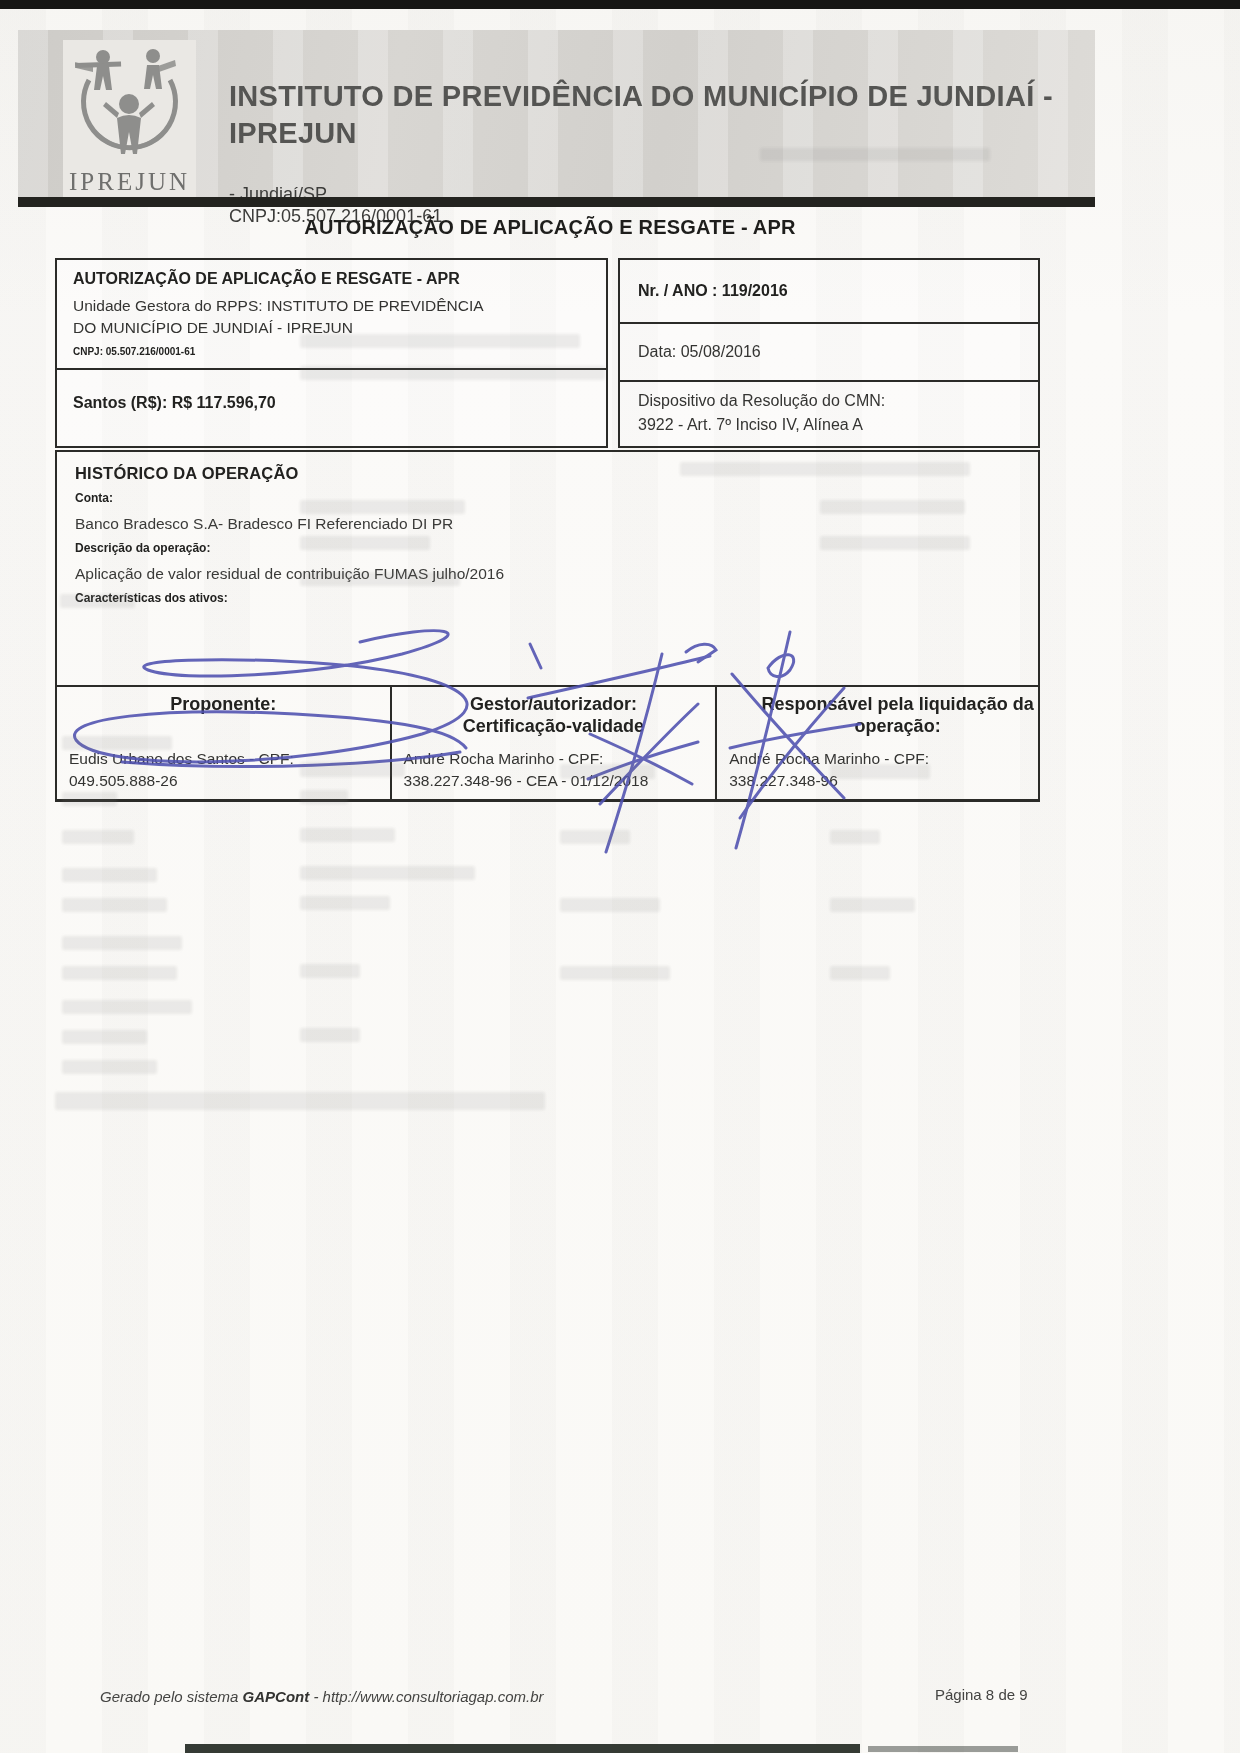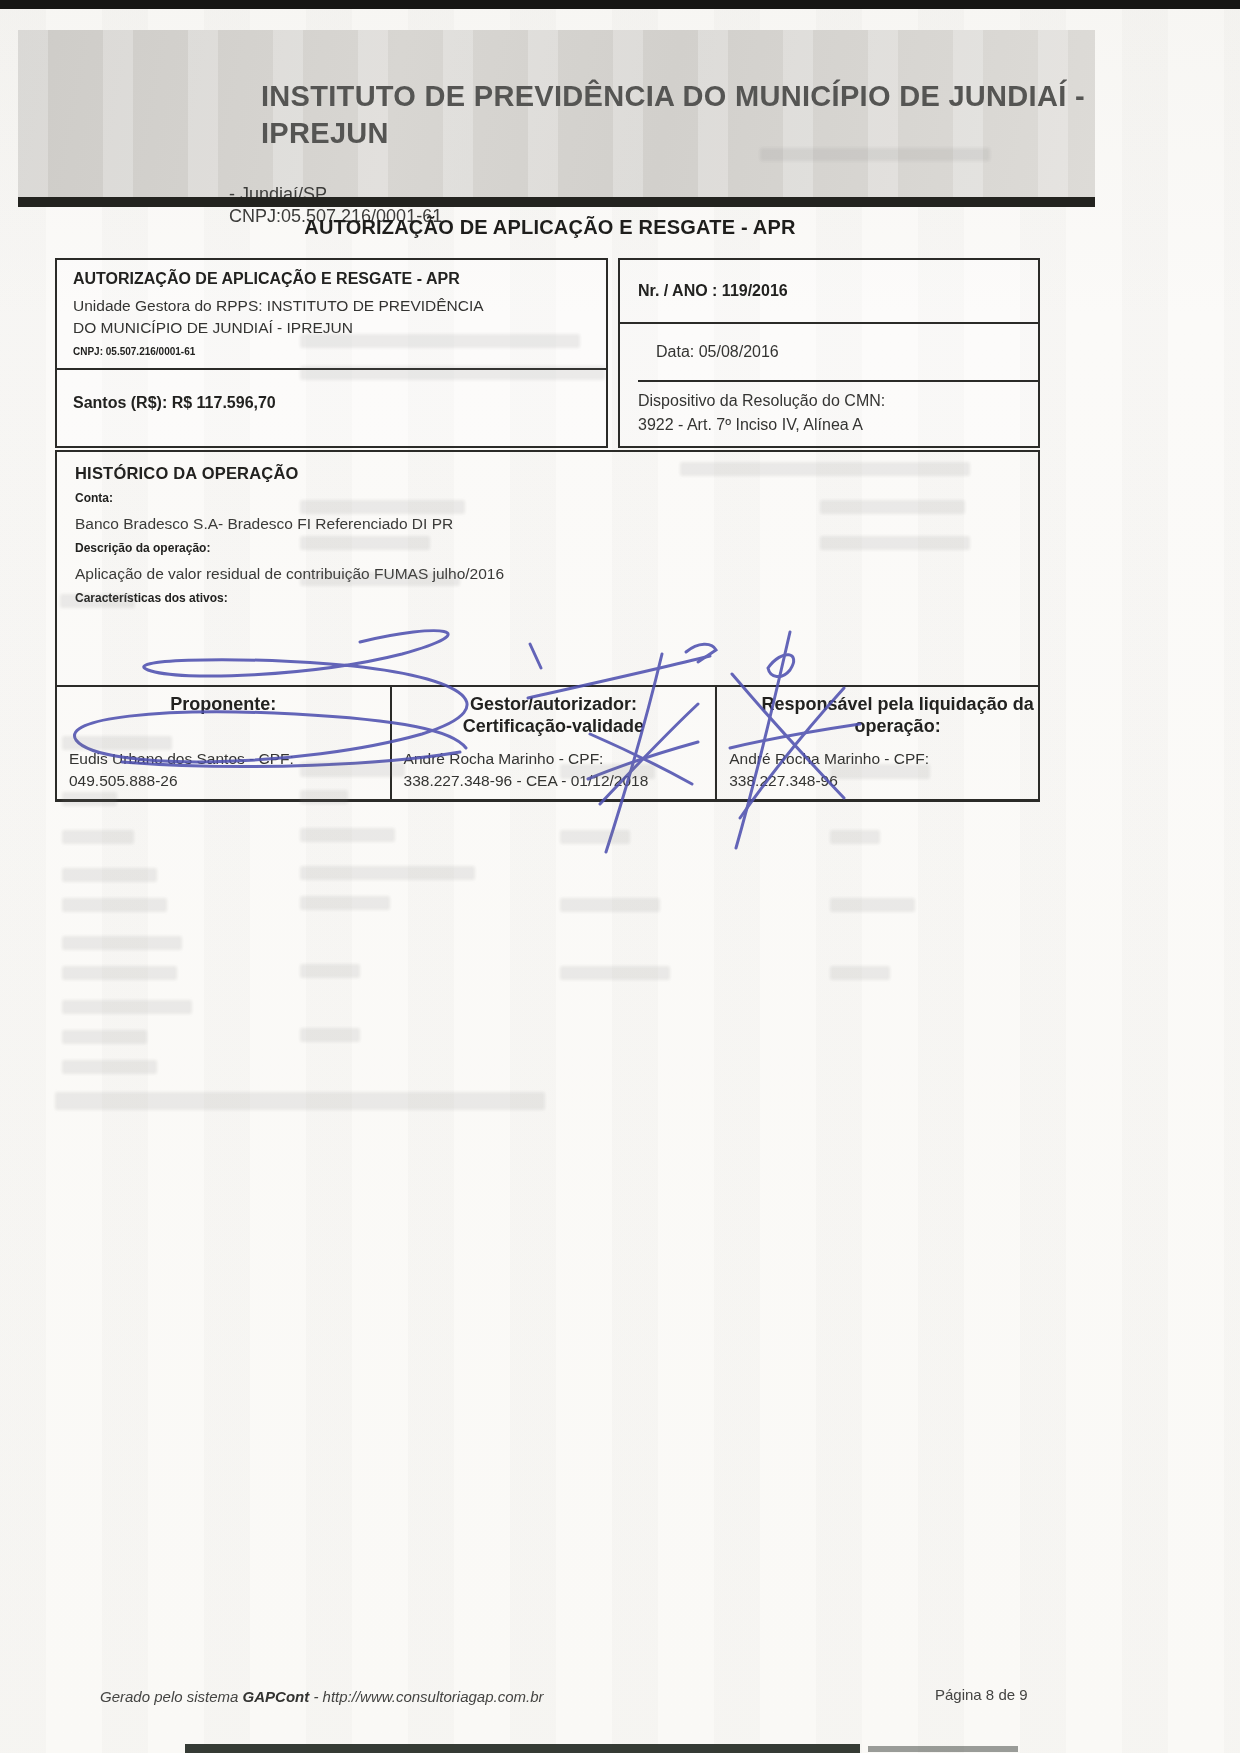--- a/index.html
+++ b/index.html
@@ -32,42 +32,42 @@
     position:absolute;left:63px;top:40px;width:133px;height:158px;
     background:#eae8e4;display:flex;flex-direction:column;align-items:center;justify-content:flex-end;
   }
   .logo-art{position:absolute;left:4px;top:2px;}
   .logo-wordmark{
     font-family:"Liberation Serif", serif;
     font-size:25px;color:#6f6f6d;letter-spacing:3px;line-height:1;
     padding-bottom:4px;
   }
   .header-text{position:absolute;left:211px;top:48px;width:860px;}
-  .org-name{font-size:29px;font-weight:bold;color:#555553;line-height:37px;letter-spacing:.3px;margin-left:32px;}
+  .org-name{font-size:29px;font-weight:bold;color:#555553;line-height:37px;letter-spacing:.3px;}
   .org-sub{margin-top:31px;font-size:18px;color:#3c3c3a;line-height:22px;}
   .header-rule{position:absolute;left:18px;top:197px;width:1077px;height:10px;background:#23231f;}
 
   
   .doc-title{
     position:absolute;left:0;top:216px;width:1100px;
     text-align:center;font-size:20px;font-weight:bold;color:#1e1e1c;letter-spacing:.2px;
   }
 
   
   .box{position:absolute;border:2px solid #2b2b28;background:rgba(255,255,255,0.25);box-sizing:border-box;}
   .left-box{left:55px;top:258px;width:553px;height:190px;}
   .left-top{height:110px;border-bottom:2px solid #2b2b28;padding:10px 16px;box-sizing:border-box;}
   .form-title{font-size:16px;font-weight:bold;color:#222220;margin-bottom:7px;}
   .unit-line{font-size:15.5px;line-height:22px;color:#343432;width:430px;}
   .cnpj-line{font-size:10px;font-weight:bold;color:#222220;margin-top:7px;}
   .left-bottom{padding:24px 16px;font-size:16px;font-weight:bold;color:#222220;}
   .right-box{left:618px;top:258px;width:422px;height:190px;}
   .r-row{box-sizing:border-box;padding:0 18px;display:flex;flex-direction:column;justify-content:center;font-size:16px;color:#343432;}
   .r-row1{height:64px;border-bottom:2px solid #2b2b28;font-weight:bold;color:#222220;}
-  .r-row2{height:58px;border-bottom:2px solid #2b2b28;margin-left:18px;}
+  .r-row2{height:58px;border-bottom:2px solid #2b2b28;}
   .r-row3{height:62px;line-height:24px;}
 
   
   .historic-box{
     position:absolute;left:55px;top:450px;width:985px;height:352px;
     border:2px solid #2b2b28;border-bottom-width:3px;box-sizing:border-box;
   }
   .historic-content{padding:9px 18px;font-size:15.5px;line-height:25px;}
   .h-bold{font-weight:bold;color:#222220;font-size:12px;}
   .h-title{font-weight:bold;color:#222220;font-size:16.5px;letter-spacing:.2px;}
@@ -97,20 +97,42 @@
   <div class="scan-top-bar"></div>
 
   <div class="header-band">
     <div class="header-text">
       <div class="org-name">INSTITUTO DE PREVIDÊNCIA DO MUNICÍPIO DE JUNDIAÍ - IPREJUN</div>
       <div class="org-sub">
         <div>- Jundiaí/SP</div>
         <div>CNPJ:05.507.216/0001-61</div>
       </div>
     </div>
+  </div>
+  <div class="logo-box">
+    <svg class="logo-art" width="125" height="125" viewBox="0 0 125 125">
+      <g stroke="#8e8e8c" fill="none" stroke-width="5">
+        <path d="M 22 38 A 46 46 0 1 0 103 38"></path>
+        <path d="M 30 92 A 46 46 0 0 0 95 92" stroke-width="4" opacity="0.7"></path>
+      </g>
+      <g fill="#8e8e8c">
+        <rect x="8" y="21" width="46" height="5" transform="rotate(-2 8 21)"></rect>
+        <circle cx="36" cy="15" r="7"></circle>
+        <path d="M 30 24 L 42 24 L 45 48 L 39 48 L 36 34 L 33 48 L 27 48 Z"></path>
+        <path d="M 26 25 L 8 20 L 9 26 L 26 30 Z" opacity="0.85"></path>
+        <circle cx="86" cy="14" r="7"></circle>
+        <path d="M 80 23 L 92 23 L 95 47 L 89 47 L 86 33 L 83 47 L 77 47 Z"></path>
+        <path d="M 91 24 L 108 18 L 109 24 L 92 30 Z" opacity="0.85"></path>
+        <circle cx="62" cy="62" r="10"></circle>
+        <path d="M 50 76 Q 62 70 74 76 L 70 112 L 66 112 L 62 90 L 58 112 L 54 112 Z"></path>
+        <path d="M 50 76 L 36 64 L 39 60 L 52 71 Z"></path>
+        <path d="M 74 76 L 88 64 L 85 60 L 72 71 Z"></path>
+      </g>
+    </svg>
+    <div class="logo-wordmark">IPREJUN</div>
   </div>
   <div class="header-rule"></div>
 
   <div class="doc-title">AUTORIZAÇÃO DE APLICAÇÃO E RESGATE - APR</div>
 
   <div class="box left-box">
     <div class="left-top">
       <div class="form-title">AUTORIZAÇÃO DE APLICAÇÃO E RESGATE - APR</div>
       <div class="unit-line">Unidade Gestora do RPPS: INSTITUTO DE PREVIDÊNCIA DO MUNICÍPIO DE JUNDIAÍ - IPREJUN</div>
       <div class="cnpj-line">CNPJ: 05.507.216/0001-61</div>

